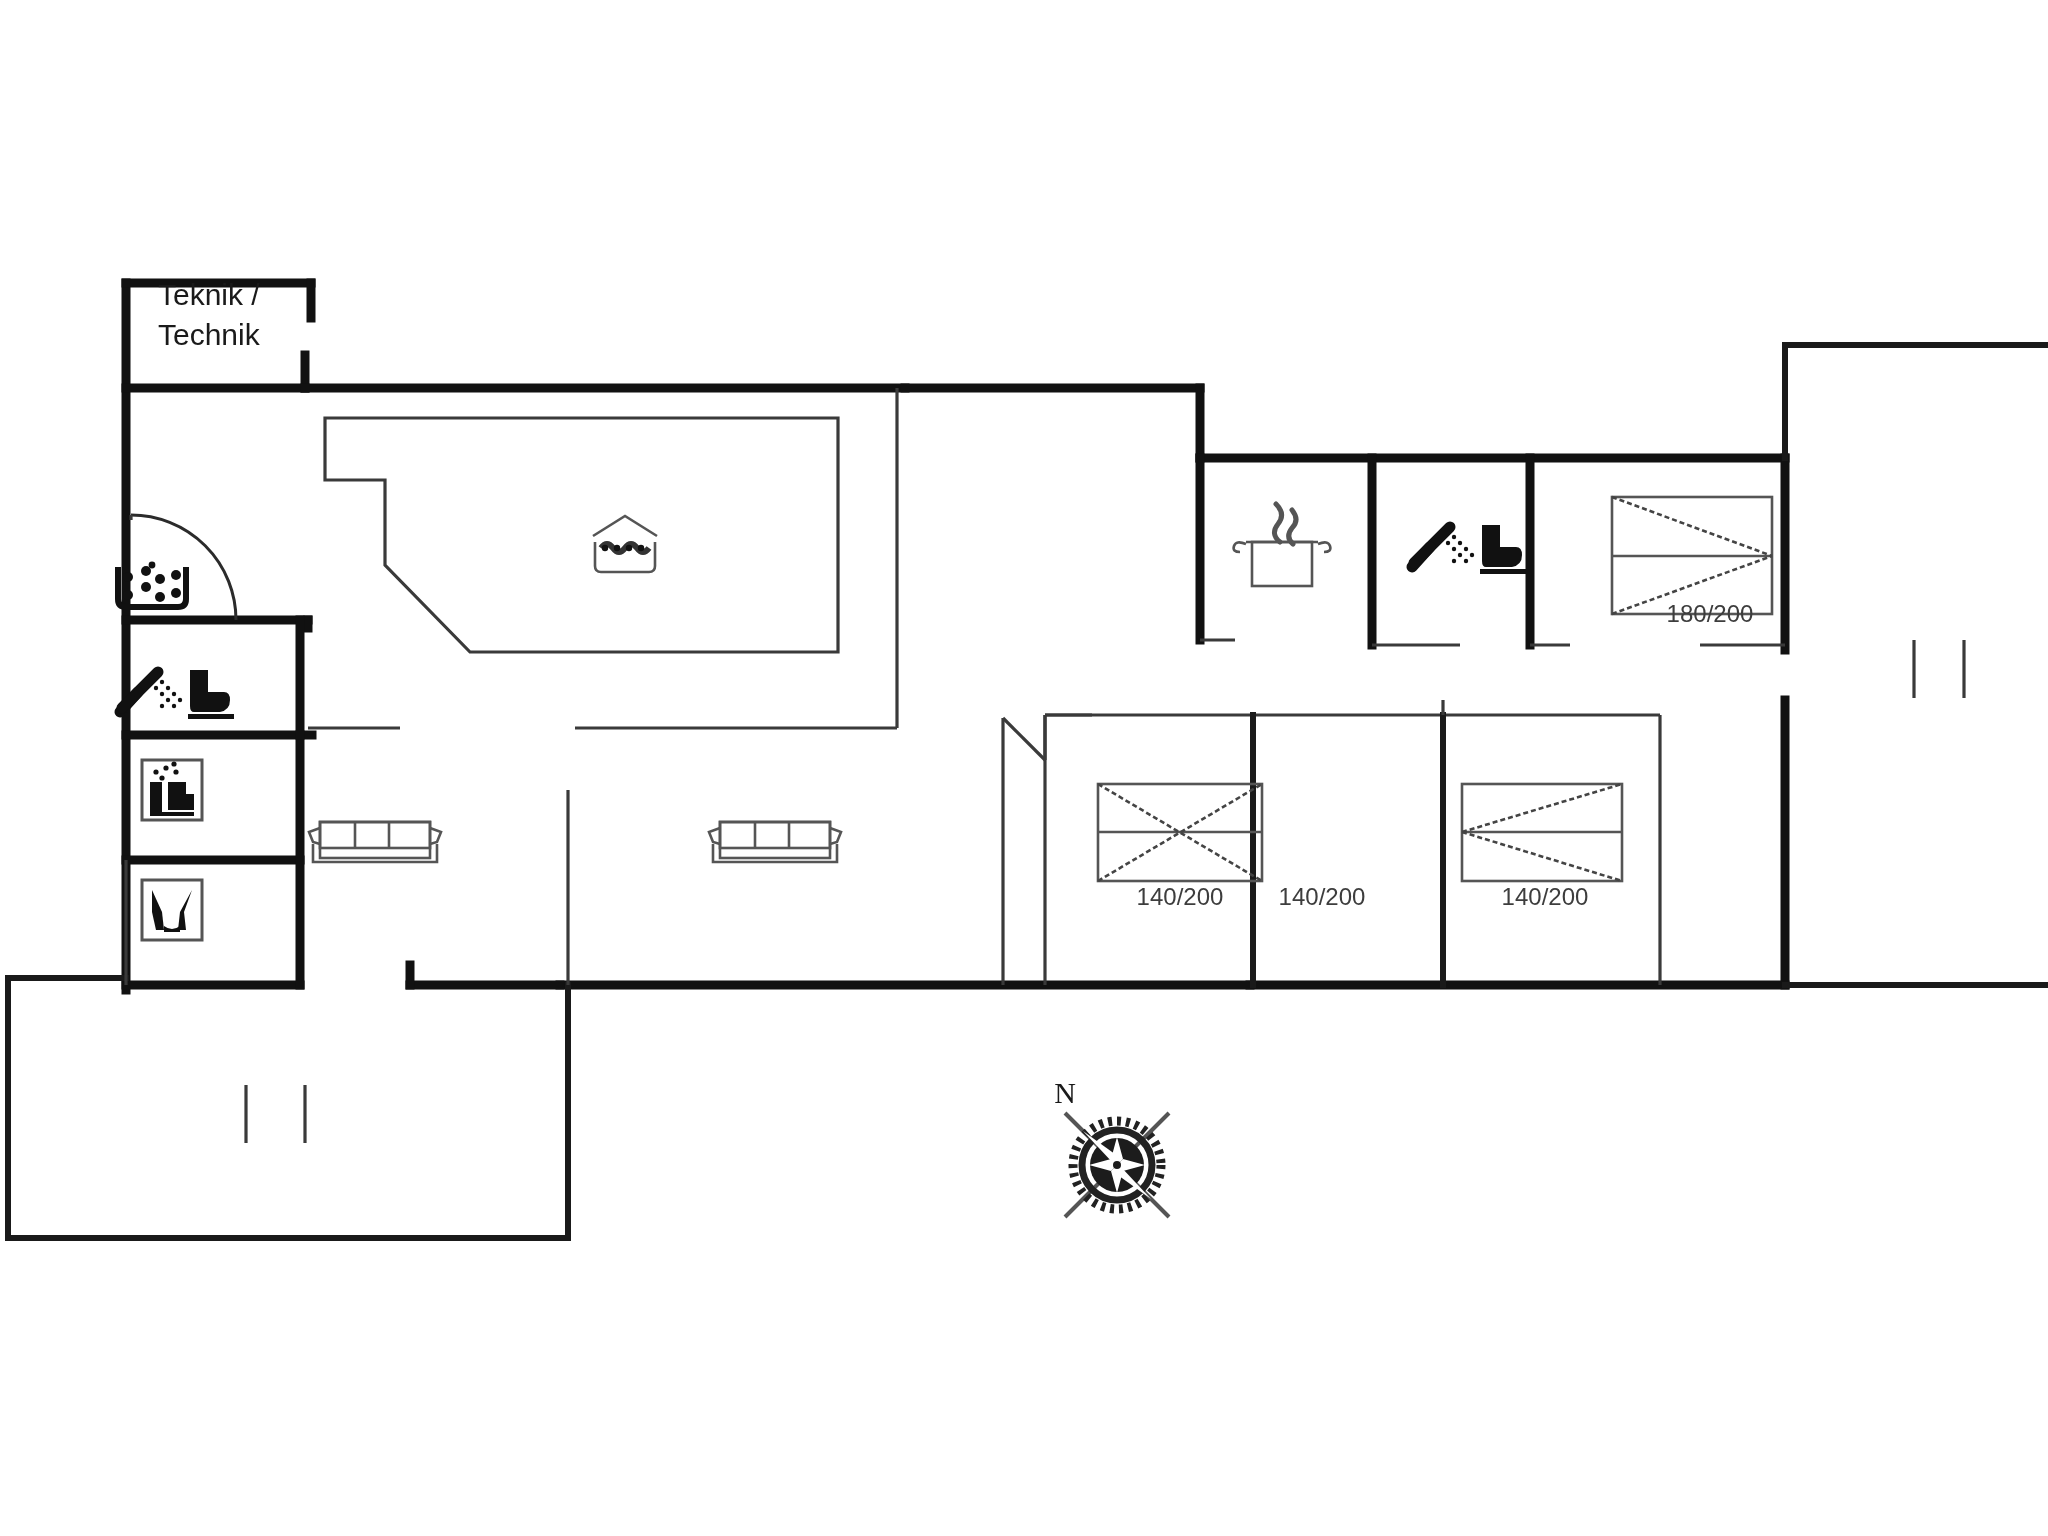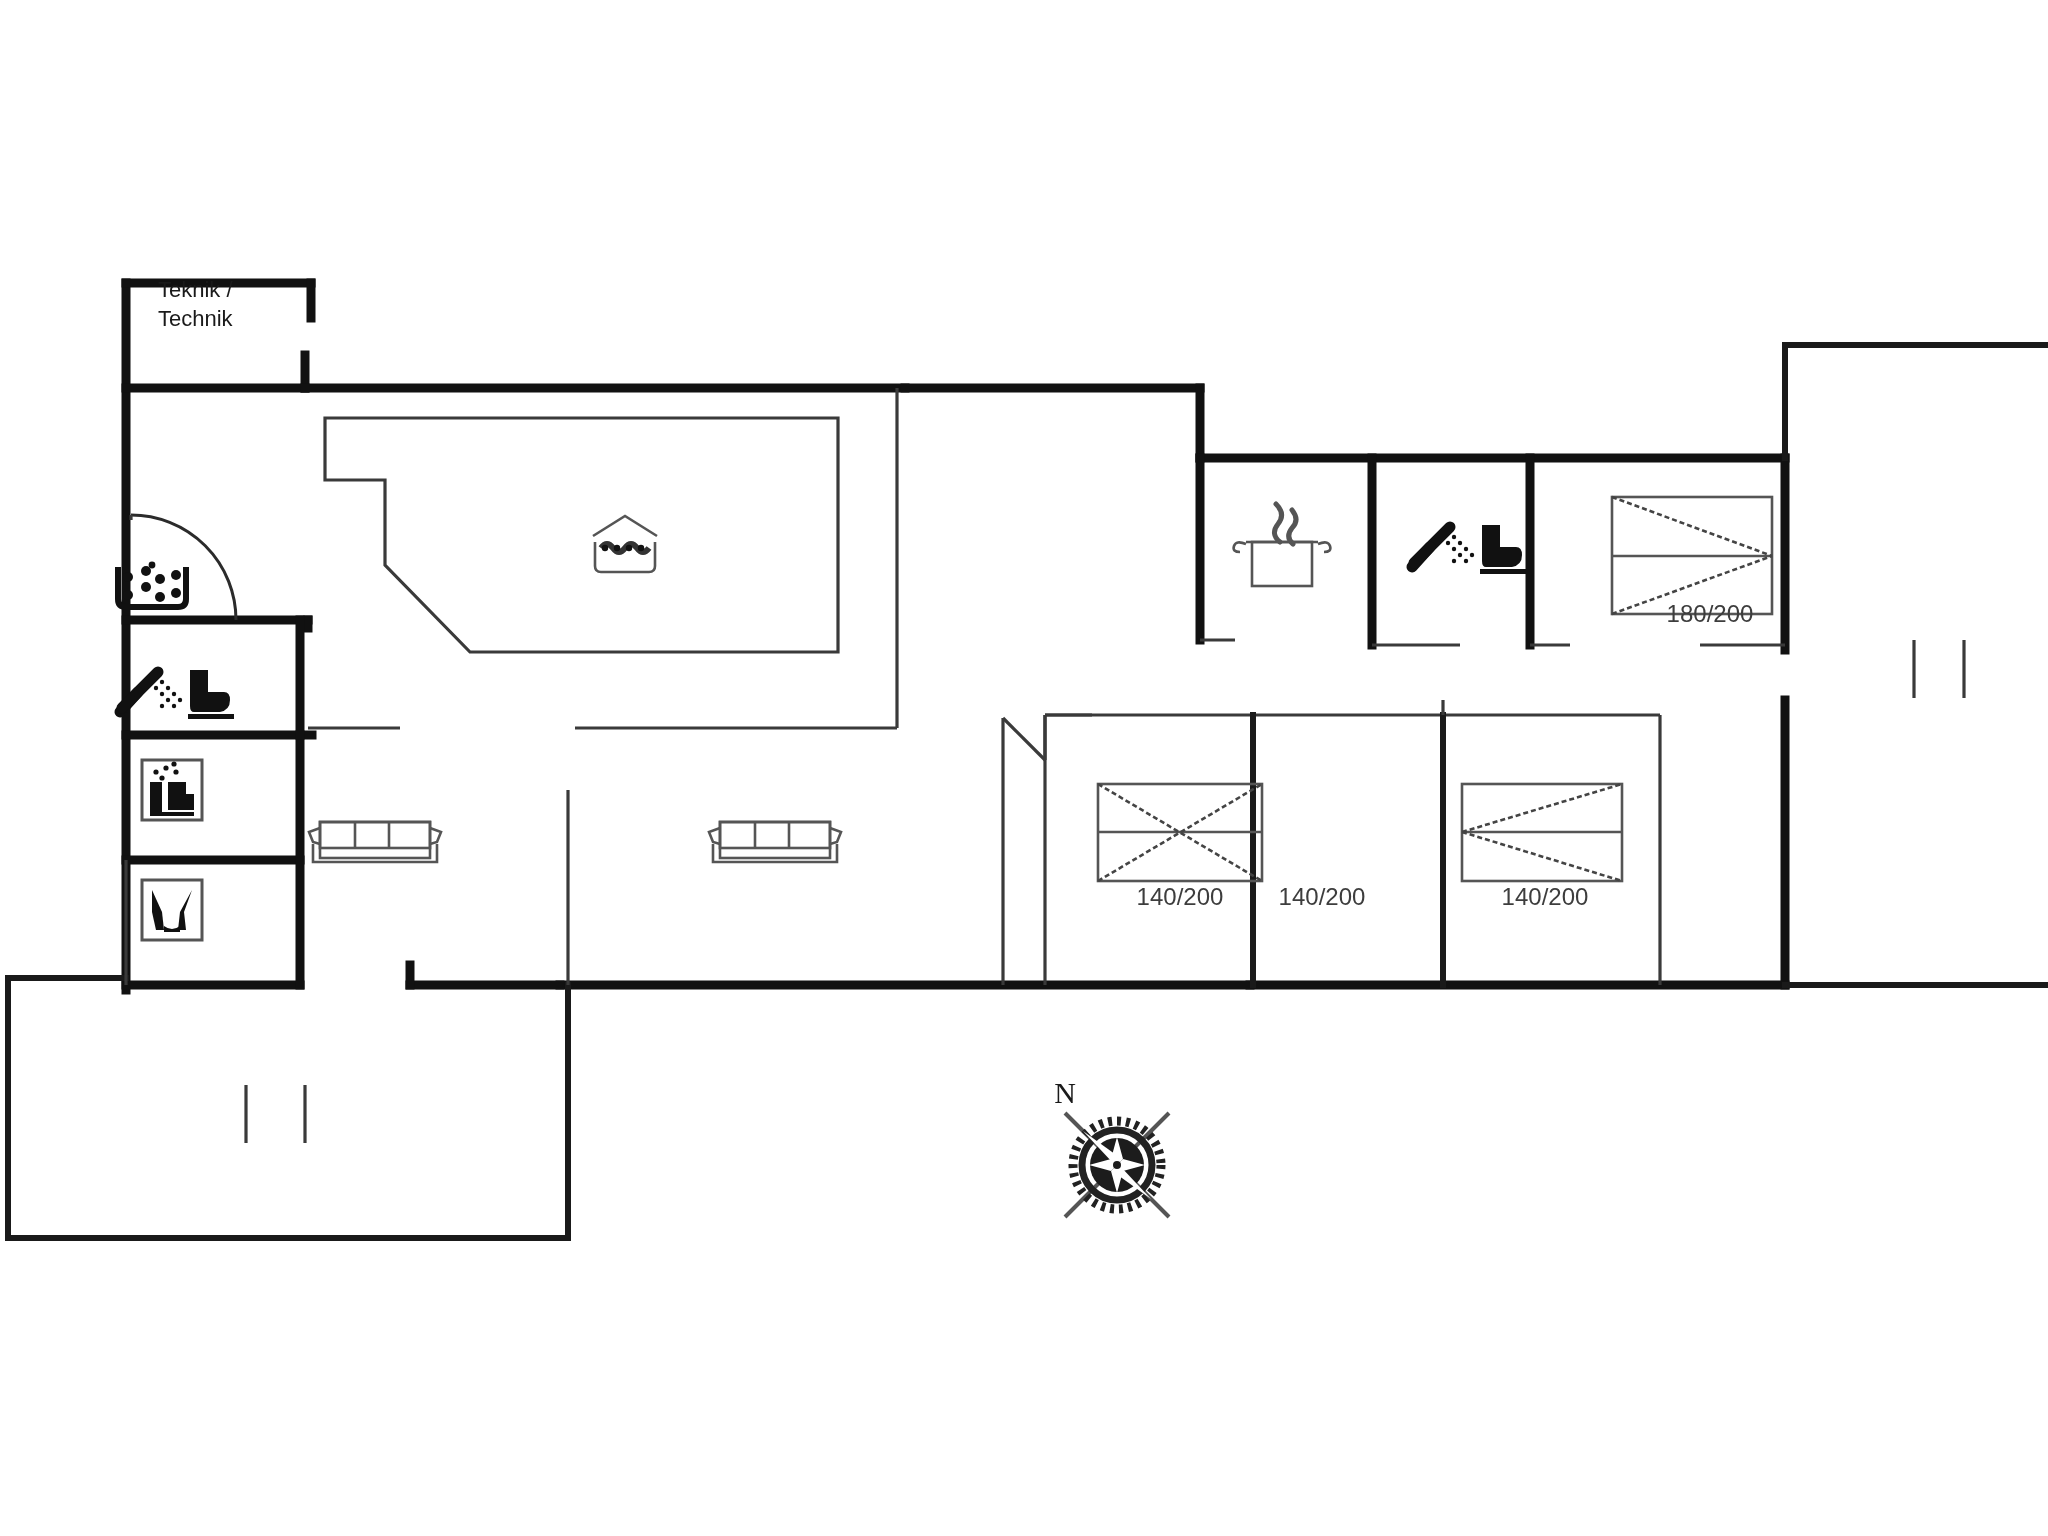--- a/index.html
+++ b/index.html
@@ -77,21 +77,21 @@
     fill: #3d3d3d;
   }
   .compass-label {
     font-family: "Liberation Serif", serif;
     font-size: 30px;
     fill: #1a1a1a;
   }
   .room-label-box {
     position: absolute;
     font-family: "Liberation Sans", sans-serif;
-    font-size: 22px;
+    font-size: 30px;
     color: #1a1a1a;
     line-height: 1.32;
     white-space: pre-line;
   }
 </style>
 </head>
 <body>
 
 <div id="plan-root">
 

